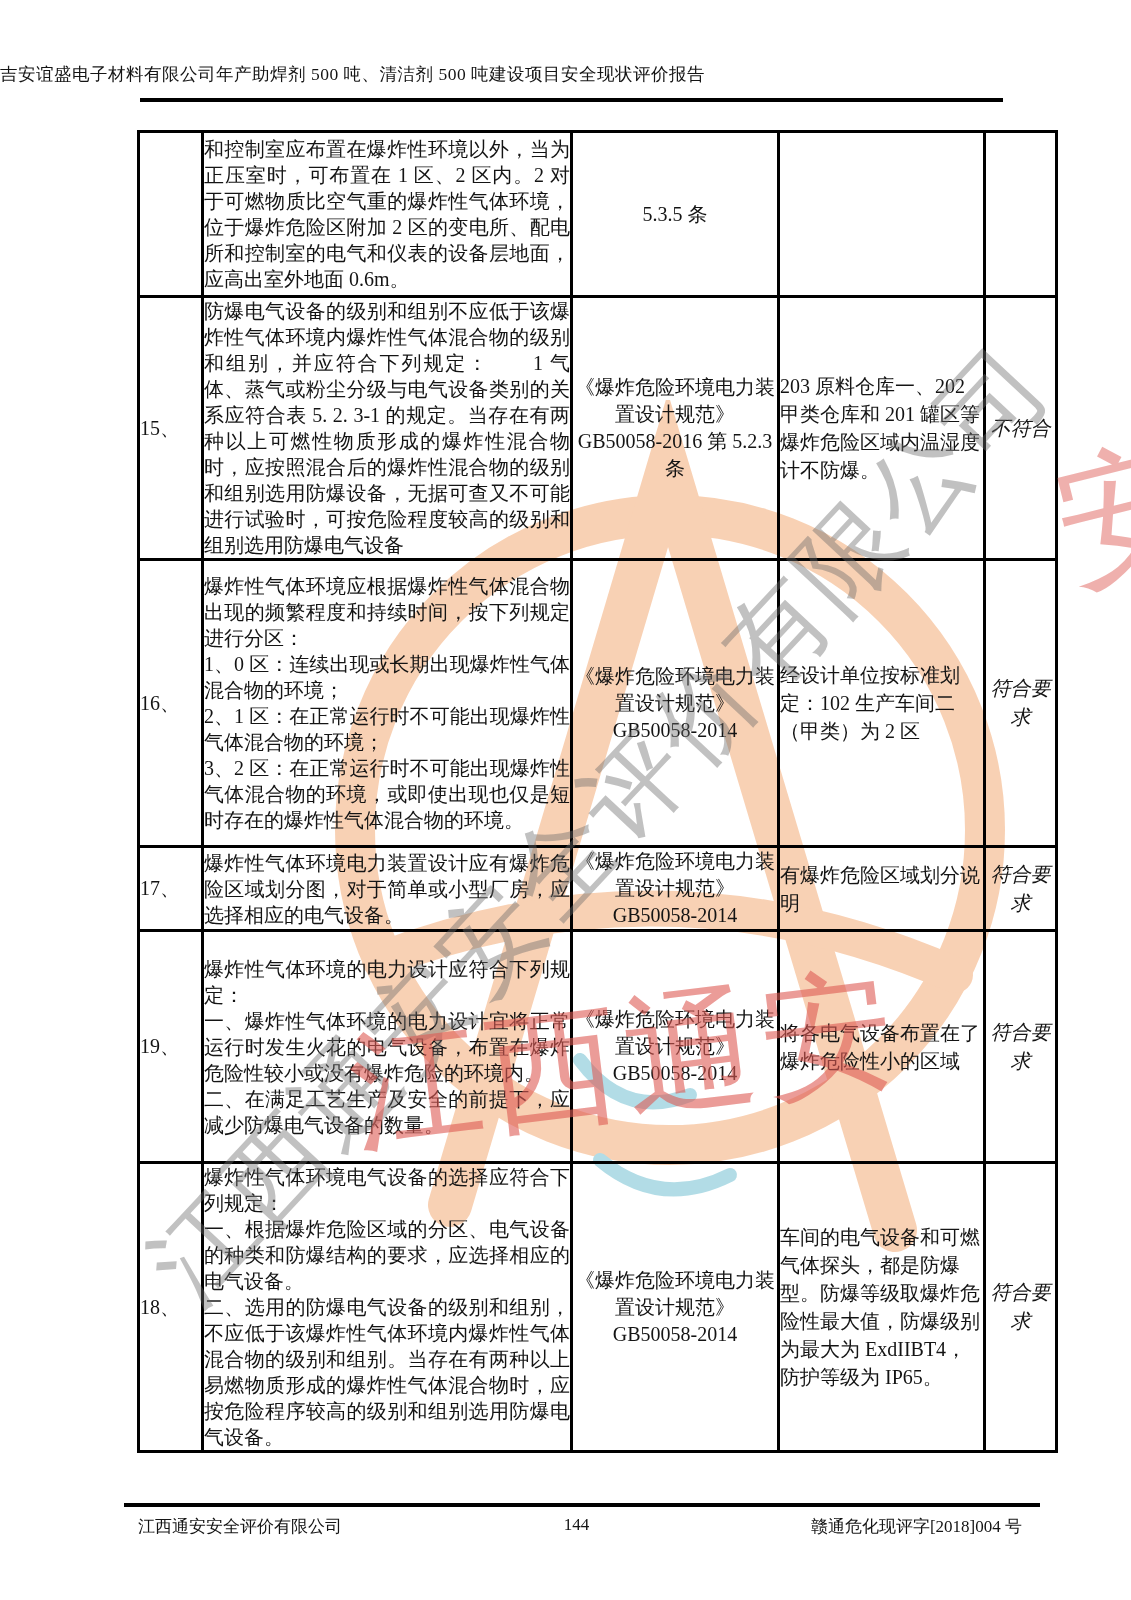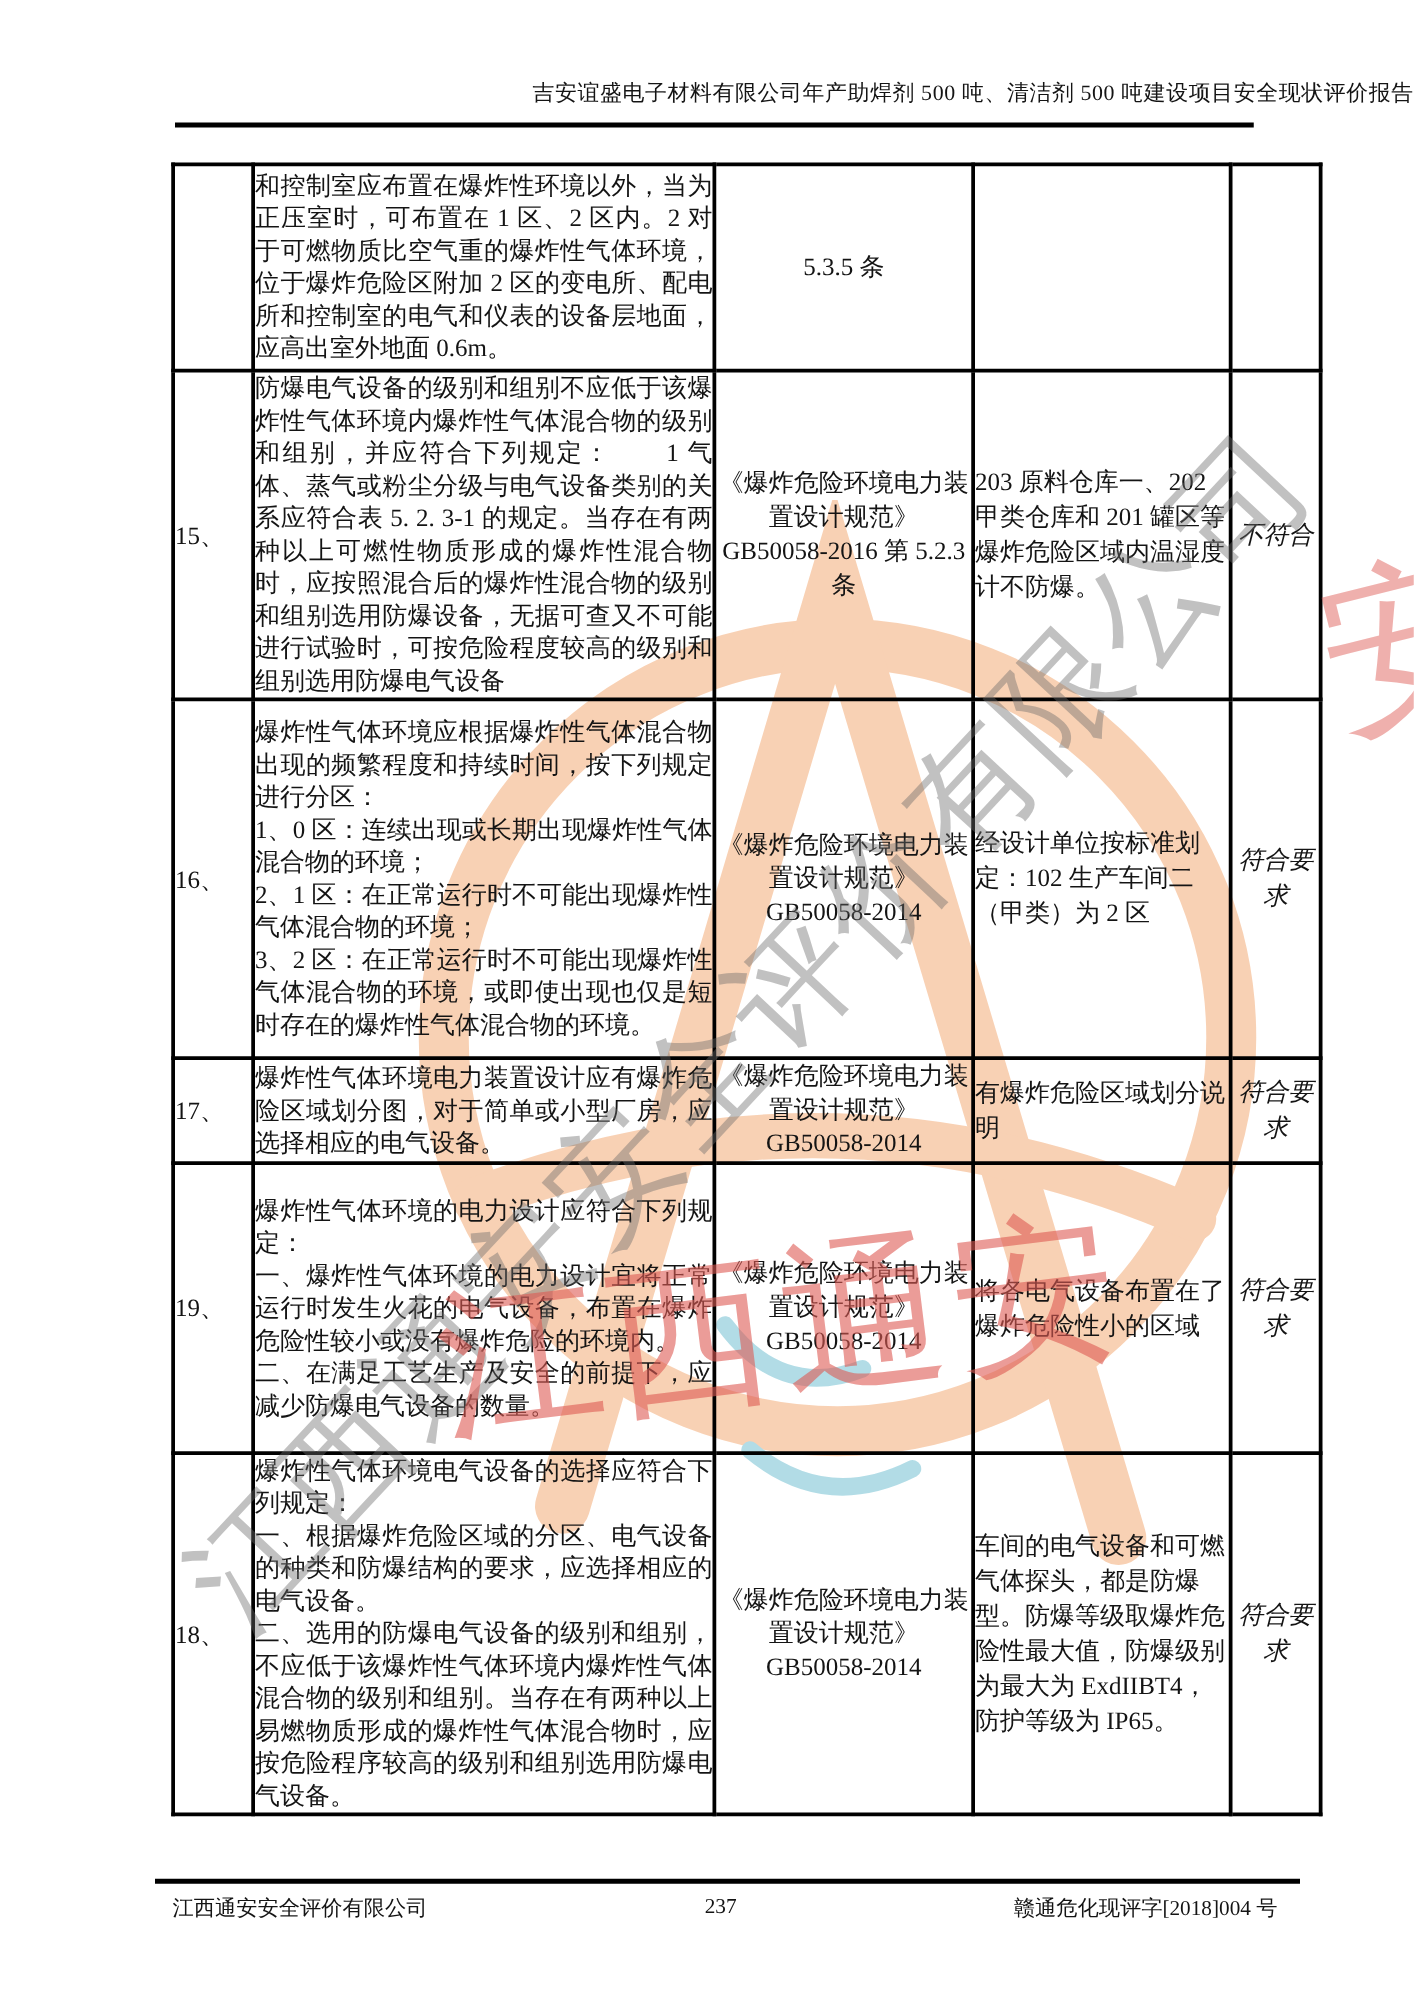--- a/index.html
+++ b/index.html
@@ -3,21 +3,21 @@
 <meta charset="utf-8">
 <style>
   html,body{margin:0;padding:0;}
   body{
     width:1131px;height:1600px;position:relative;background:#ffffff;
     font-family:"Liberation Serif","DejaVu Serif",serif;color:#141414;
     overflow:hidden;
   }
   
   .header-title{
-    position:absolute;top:62px;left:0;width:100%;text-align:right;
+    position:absolute;top:62px;left:0;width:100%;text-align:left;
     font-size:17.5px;letter-spacing:.5px;z-index:3;
   }
   .header-rule{position:absolute;top:98px;left:140px;width:863px;height:4px;background:#000;z-index:3;}
   
   table.report{
     position:absolute;left:137px;top:130px;width:918px;z-index:2;
     border-collapse:collapse;table-layout:fixed;background:transparent;
   }
   table.report td{
     border:3px solid #000;font-size:20px;padding:0;vertical-align:middle;
@@ -139,15 +139,15 @@
 
 <div class="wm-text-layer">
   <div class="wm-gray">江西通安安全评价有限公司</div>
   <div class="wm-red">江西通安</div>
   <div class="wm-red-edge">安</div>
 </div>
 
 <div class="footer-rule"></div>
 <div class="footer">
   <span>江西通安安全评价有限公司</span>
-  <span>237</span>
+  <span>144</span>
   <span>赣通危化现评字[2018]004 号</span>
 </div>
 
 </body></html>

